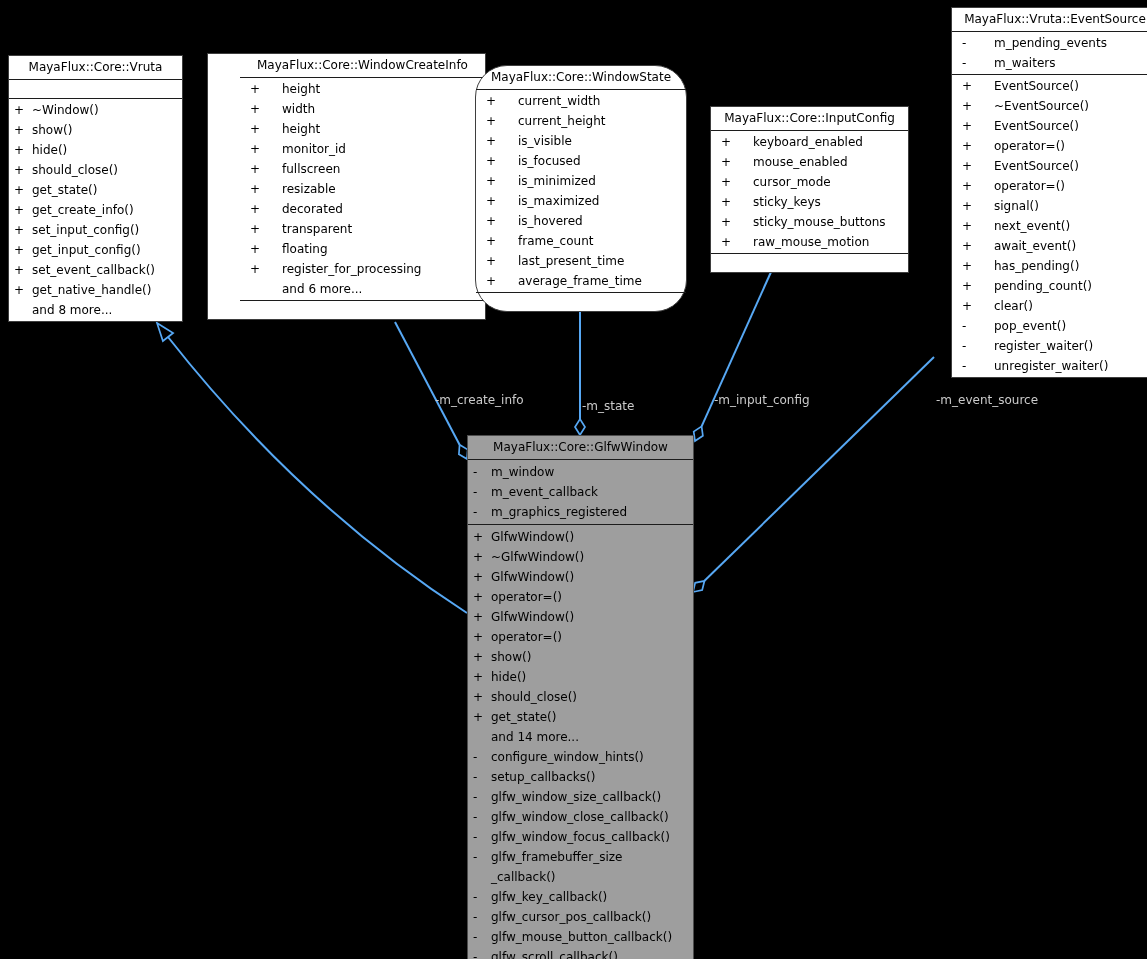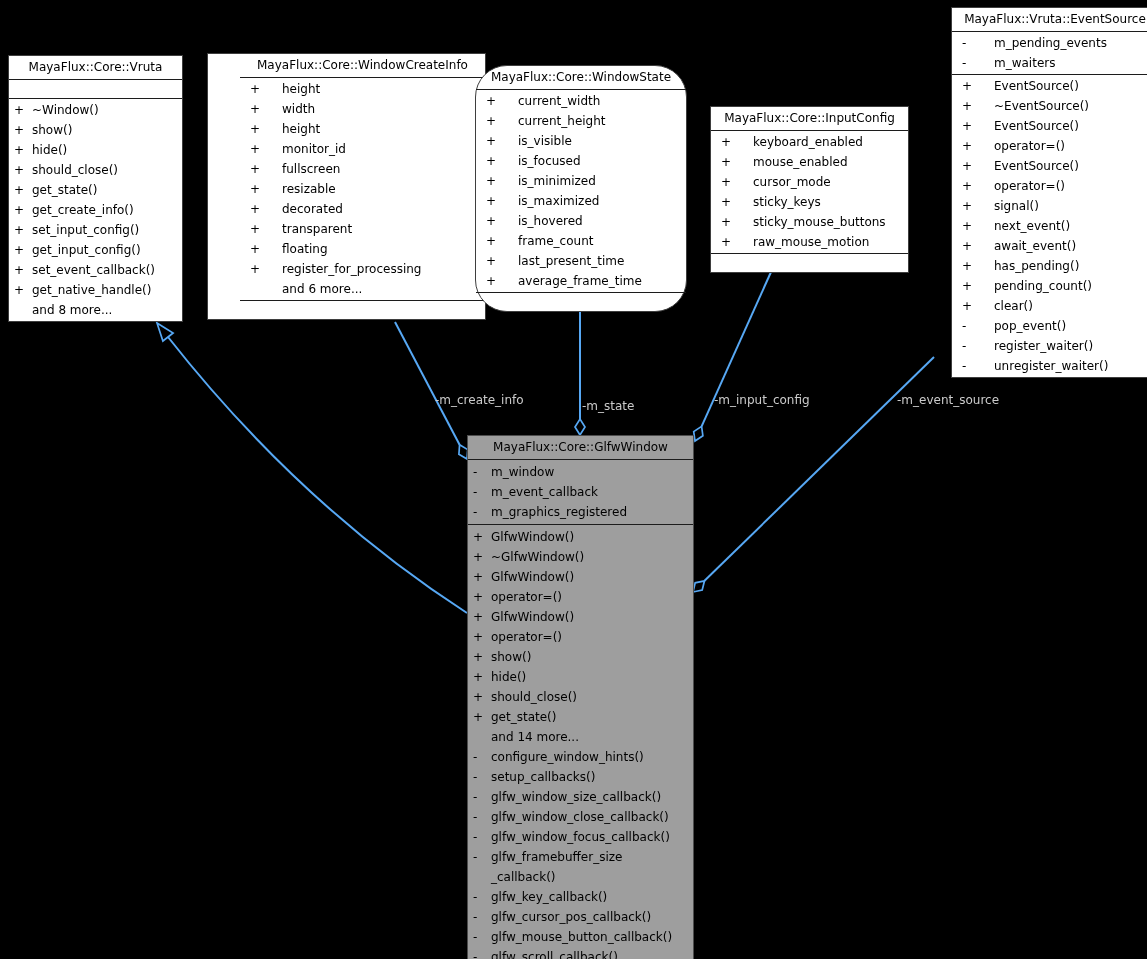--- a/index.html
+++ b/index.html
@@ -413,15 +413,15 @@
         <div class="row">
           <span class="sign">-</span>
           <span class="lbl">glfw_scroll_callback()</span>
         </div>
       </div>
   </div>
 
   <div class="edge-label" style="left:435px;top:393px;">-m_create_info</div>
   <div class="edge-label" style="left:582px;top:399px;">-m_state</div>
   <div class="edge-label" style="left:714px;top:393px;">-m_input_config</div>
-  <div class="edge-label" style="left:897px;top:393px;text-align:center;">-m_event_source</div>
+  <div class="edge-label" style="left:936px;top:393px;text-align:center;">-m_event_source</div>
 
 </div>
 
 </body></html>

